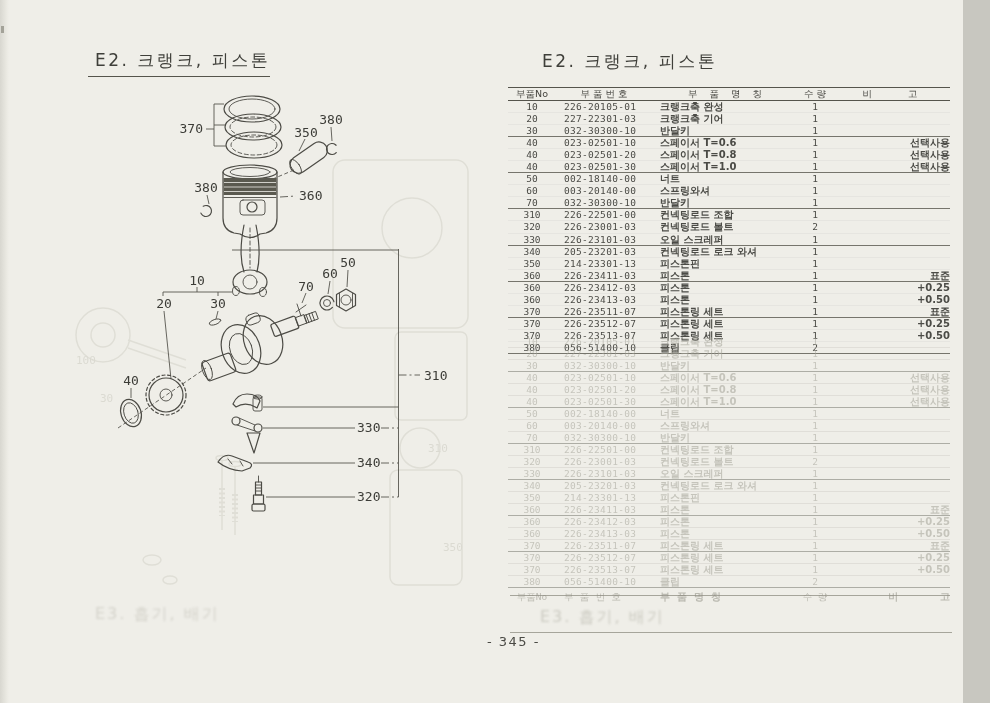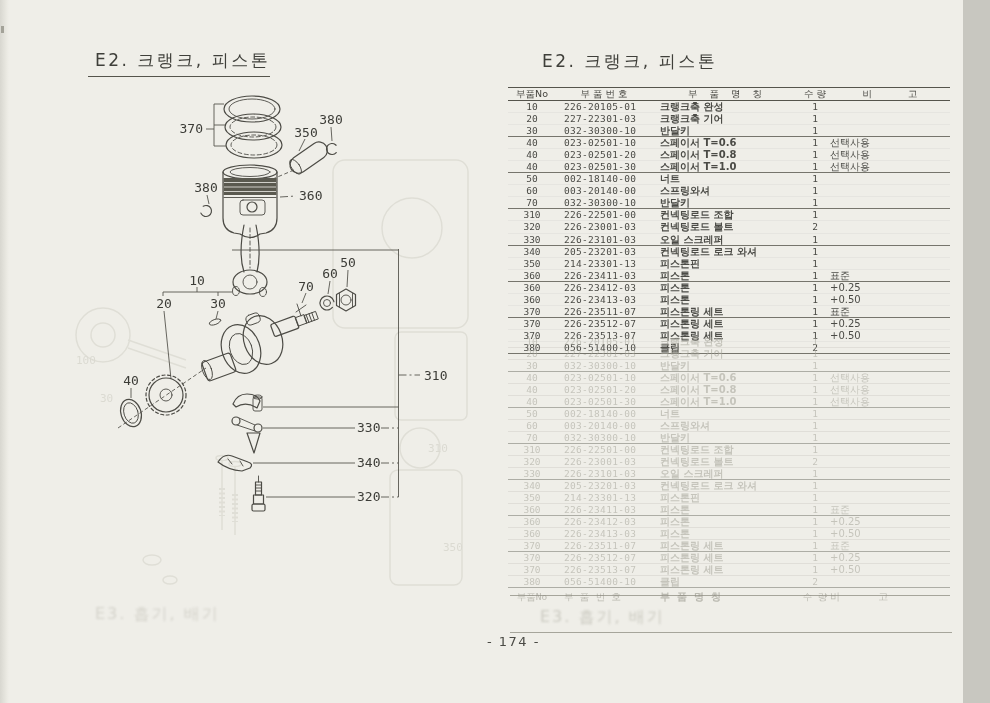--- a/index.html
+++ b/index.html
@@ -28,21 +28,21 @@
   .t-head{display:flex;height:12px;border-bottom:1.4px solid #55544c;
     font-size:9.5px;line-height:12px;color:#45443f;white-space:pre;}
   .t-head span{display:block;text-align:center;}
   .rows .tr{display:flex;height:11.05px;font-size:10px;line-height:11px;
     border-bottom:1px solid rgba(80,79,70,0.05);}
   .rows .tr:nth-child(3n){border-bottom:1px solid #76756c;}
   .c-no{width:48px;text-align:center;font-family:"DejaVu Sans Mono",monospace;font-size:9.5px;}
   .c-pn{width:96px;padding-left:8px;box-sizing:border-box;font-family:"DejaVu Sans Mono",monospace;font-size:9.5px;letter-spacing:.3px;}
   .c-nm{width:148px;padding-left:8px;box-sizing:border-box;font-weight:bold;}
   .c-q{width:30px;text-align:center;font-family:"DejaVu Sans Mono",monospace;font-size:9.5px;}
-  .c-rm{width:120px;text-align:left;}
+  .c-rm{width:120px;text-align:right;font-weight:bold;}
   .h-no{width:48px;} .h-pn{width:96px;} .h-nm{width:148px;letter-spacing:2px;} .h-q{width:30px;} .h-rm{width:120px;}
 
   
   .bleed-block{position:absolute;left:508px;top:336px;width:442px;}
   .g-row{height:11px;border-bottom:1px solid rgba(120,119,108,0.13);overflow:hidden;}
   .g-row:nth-child(3n){border-bottom:1px solid rgba(108,107,98,0.5);}
   .g-soft{display:flex;font-size:10px;line-height:11px;color:#a4a398;
     filter:blur(0.7px);opacity:.55;}
   .g-soft .c-no,.g-soft .c-pn,.g-soft .c-q{font-family:"DejaVu Sans Mono",monospace;font-size:9.5px;}
   .g-head{height:13px;margin-top:3px;}
@@ -611,15 +611,15 @@
         <span class="c-rm">비            고</span>
       </div>
     </div>
   </div>
   <div class="bleed-line bl-1"></div>
   <div class="bleed-line bl-2"></div>
 
   <div class="ghost-title gl">E3. 흡기, 배기</div>
   <div class="ghost-title gr">E3. 흡기, 배기</div>
 
-  <div class="page-num">- 174 -</div>
+  <div class="page-num">- 345 -</div>
 
 </div>
 
 </body></html>

